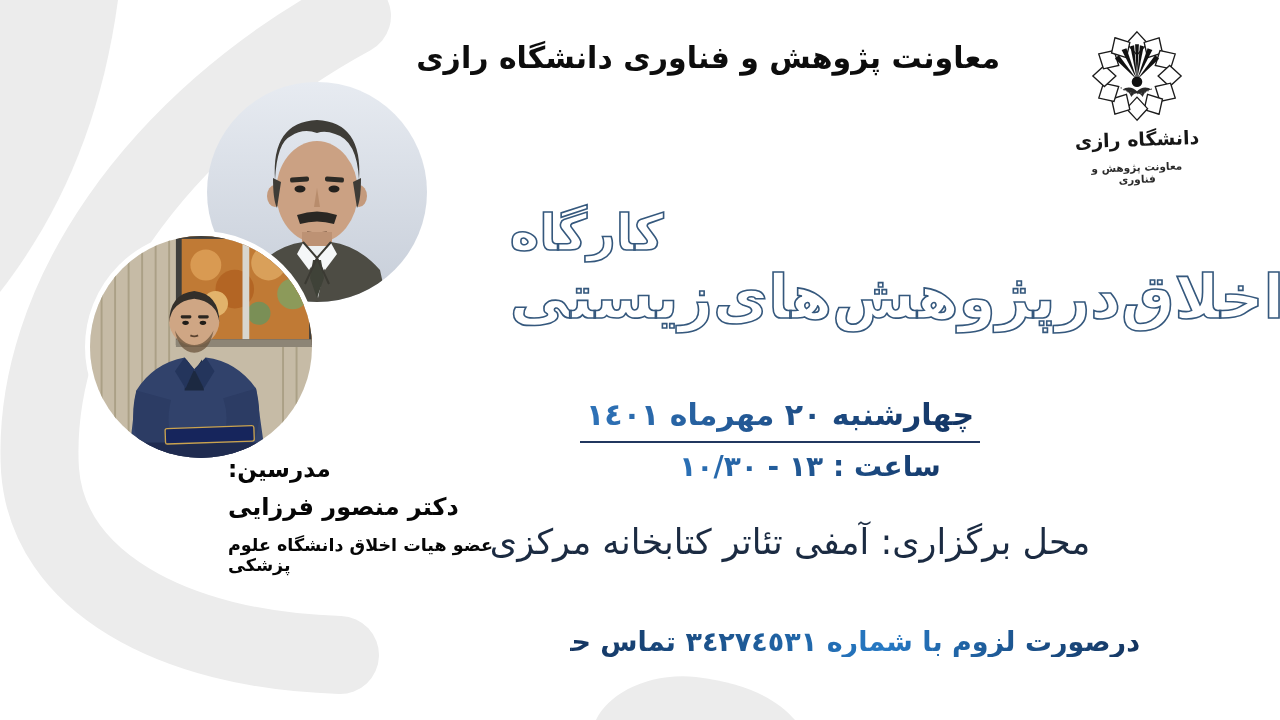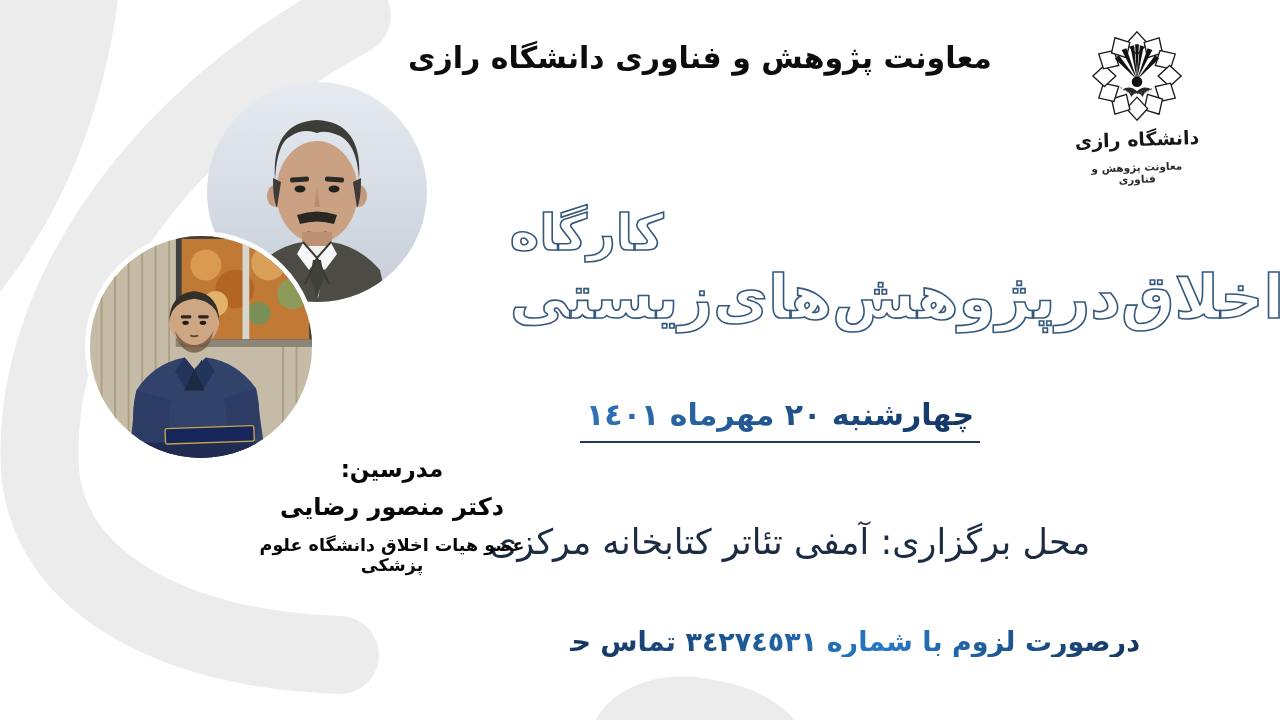--- a/index.html
+++ b/index.html
@@ -20,21 +20,21 @@
   #photo-top { left:207px; top:82px; width:220px; height:220px; z-index:2; }
   #photo-bottom {
     left:85px; top:231px; width:232px; height:232px; z-index:3;
     border:5px solid #ffffff;
   }
   .photo-circle svg { display:block; width:100%; height:100%; }
 
   
   #org-line {
     left:400px; top:40px; width:600px; z-index:5;
-    text-align:center; color:#0d0d0d;
+    color:#0d0d0d;
     font-size:30px; font-weight:bold; letter-spacing:-0.5px;
   }
 
   
   #logo { left:1072px; top:28px; width:130px; z-index:5; text-align:center; color:#161616; }
   #logo svg { display:block; margin:0 auto; }
   #logo-uni { font-size:19px; font-weight:bold; margin-top:4px; transform:rotate(-2deg); }
   #logo-dept { font-size:10.5px; font-weight:bold; margin-top:11px; transform:rotate(-2deg); color:#2b2b2b; }
 
   
@@ -71,21 +71,21 @@
   }
 
   
   #venue {
     left:470px; top:522px; width:640px; z-index:5;
     text-align:center; color:#1b2b42;
     font-size:35px; font-weight:normal; white-space:nowrap;
   }
 
   
-  #instructors { left:228px; top:456px; width:328px; z-index:5; text-align:center; color:#060606; }
+  #instructors { left:228px; top:456px; width:328px; z-index:5; text-align:left; color:#060606; }
   #instructors-heading { font-size:23px; font-weight:bold; }
   #instructor-name-1 { font-size:24px; font-weight:bold; margin-top:11px; }
   #instructor-name-2 { font-size:26px; font-weight:bold; margin-top:11px; letter-spacing:0; }
   #instructor-affiliation { font-size:17.5px; font-weight:bold; margin-top:14px; }
 
   
   #contact {
     left:570px; top:626px; width:570px; z-index:5;
     text-align:center;
     font-size:27px; font-weight:bold; white-space:nowrap;
@@ -219,23 +219,24 @@
   <div id="logo-dept">معاونت پژوهش و فناوری</div>
 </div>
 
 <div id="title" class="abs">
   <div id="title-line1" class="outline-text">کارگاه</div>
   <div id="title-line2" class="outline-text">اخلاق‌درپژوهش‌های‌زیستی</div>
 </div>
 
 <div id="schedule" class="abs">
   <div id="date-line">چهارشنبه ٢٠ مهرماه ١٤٠١</div>
+  <div id="time-line">ساعت  :  ١٣ - ١٠/٣٠</div>
 </div>
 
 <div id="venue" class="abs">محل برگزاری:  آمفی تئاتر کتابخانه مرکزی</div>
 
 <div id="instructors" class="abs">
   <div id="instructors-heading">مدرسین:</div>
-  <div id="instructor-name-1">دکتر منصور رضایی</div>
+  <div id="instructor-name-1">دکتر منصور فرزایی</div>
   <div id="instructor-affiliation">عضو هیات اخلاق دانشگاه علوم پزشکی</div>
 </div>
 
 <div id="contact" class="abs">درصورت  لزوم با شماره ٣٤٢٧٤٥٣١ تماس حاصل فرمایید</div>
 
 </body></html>

